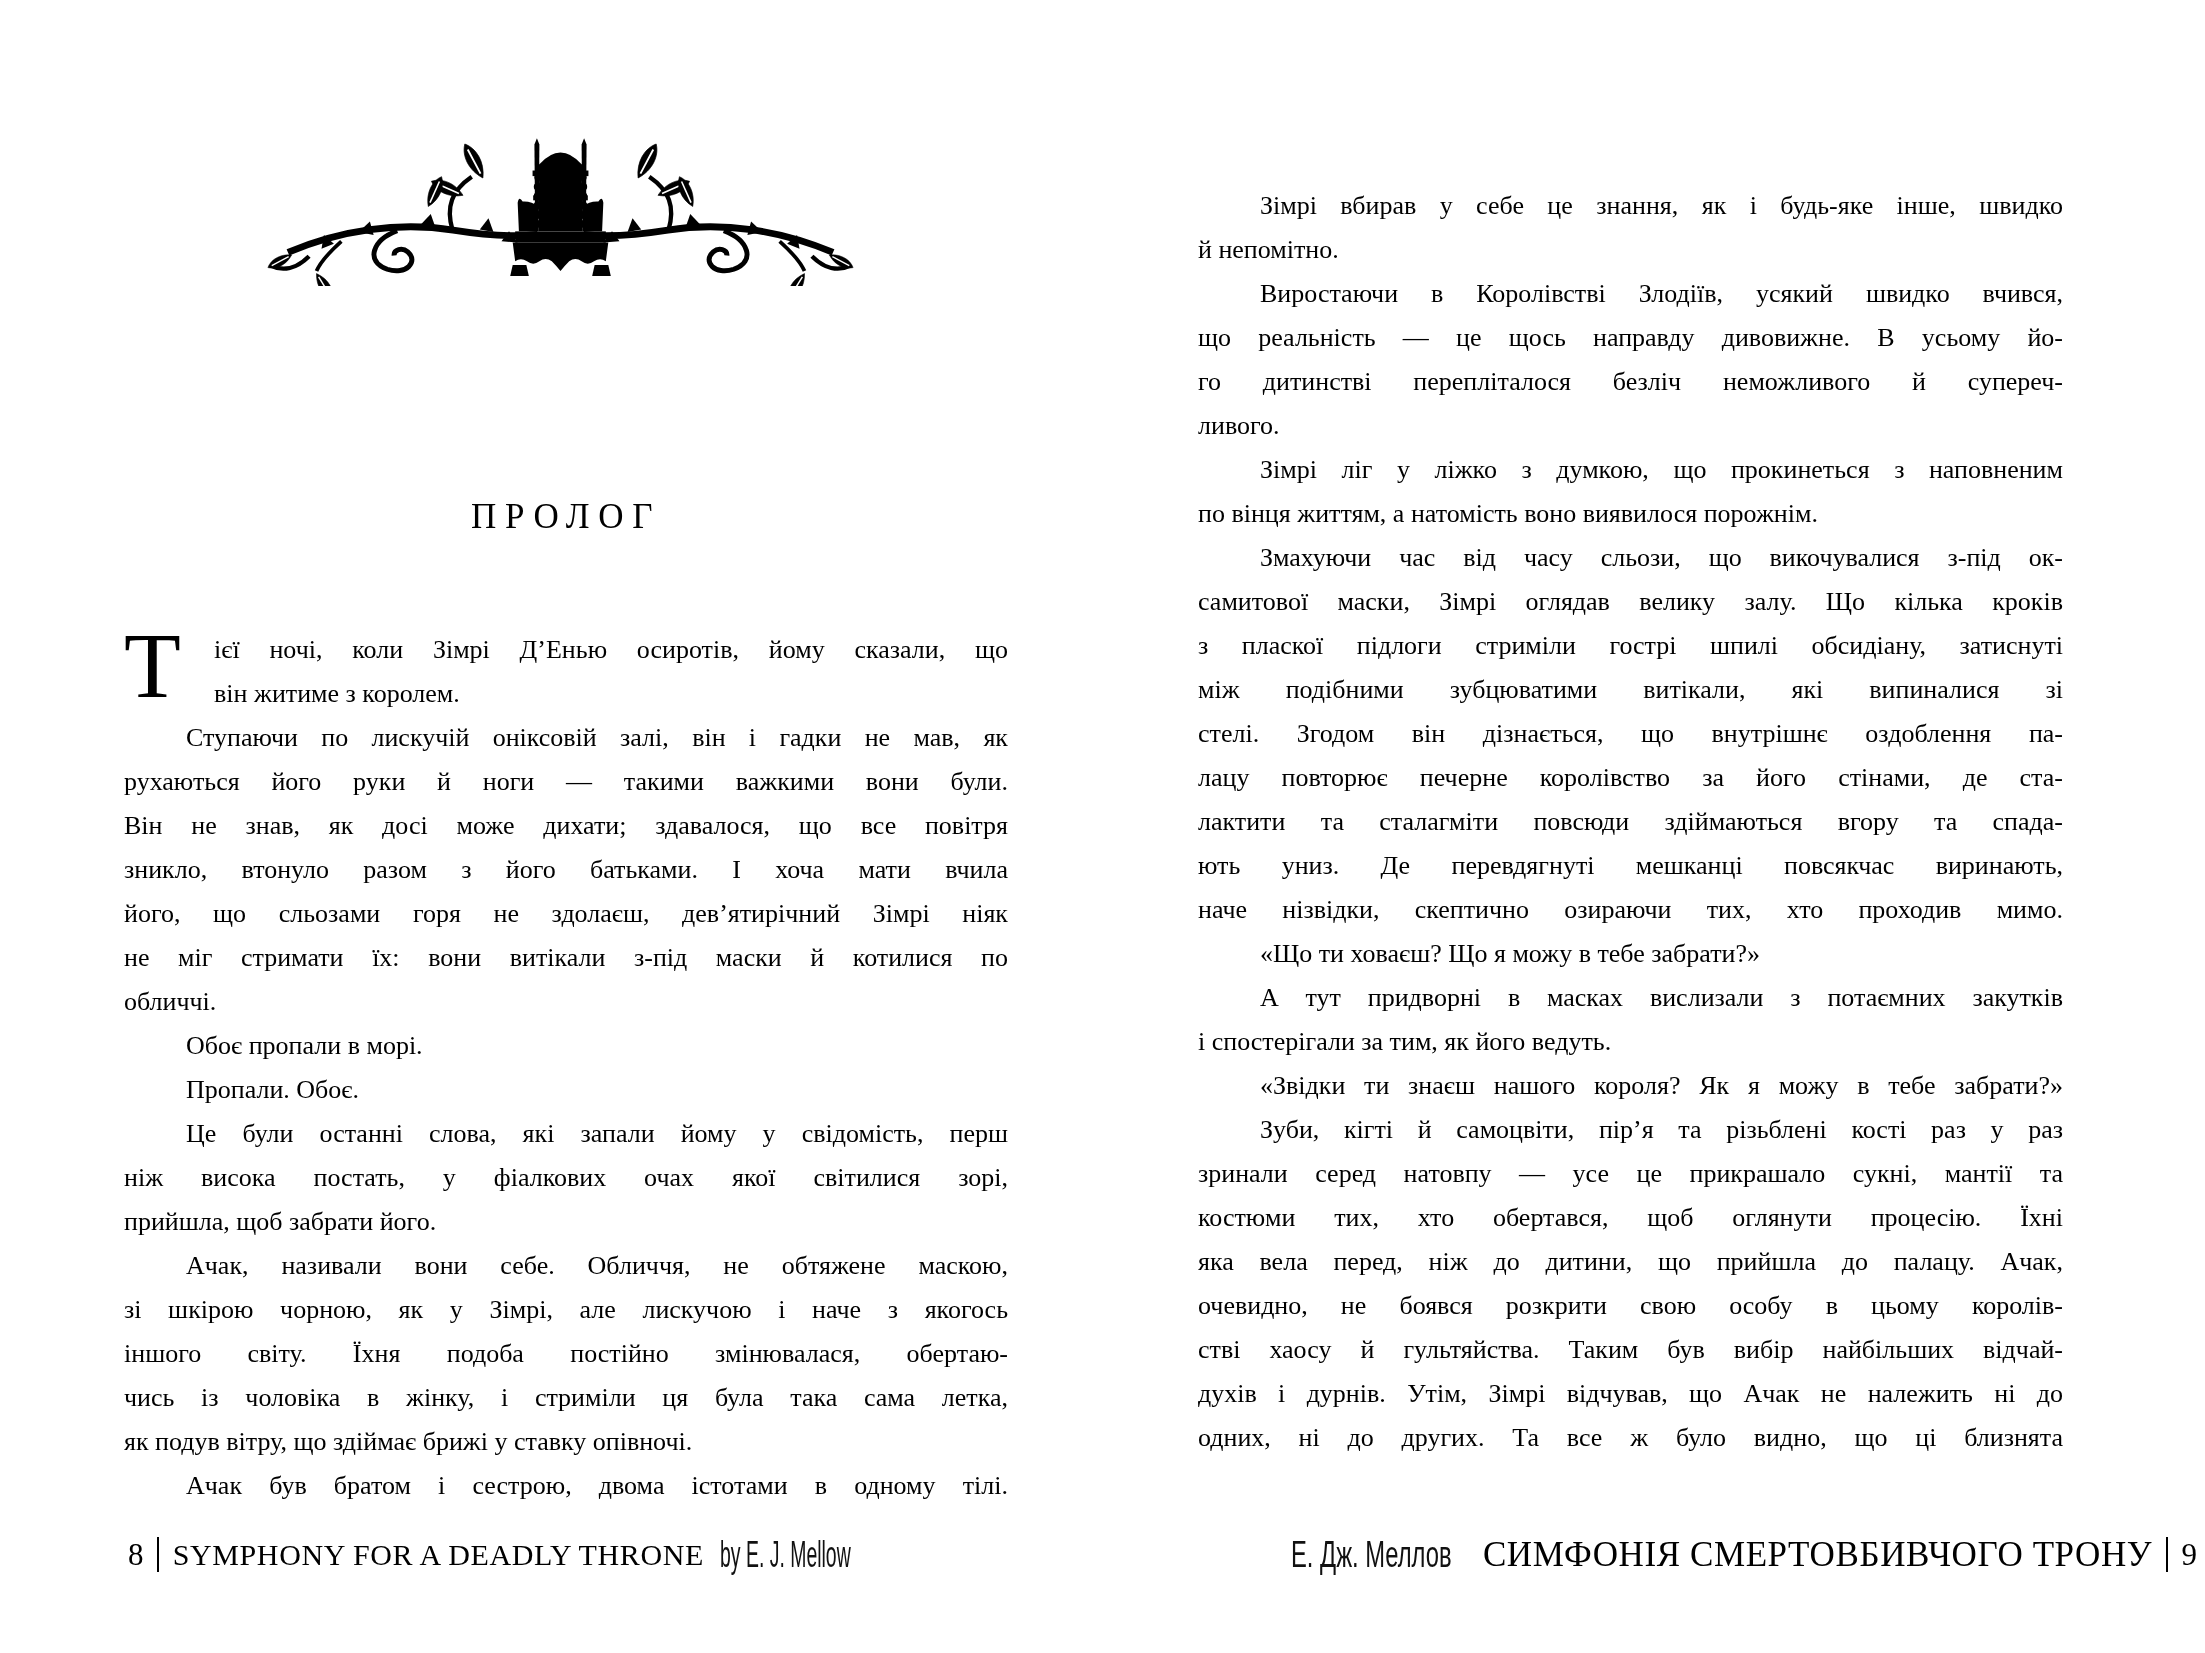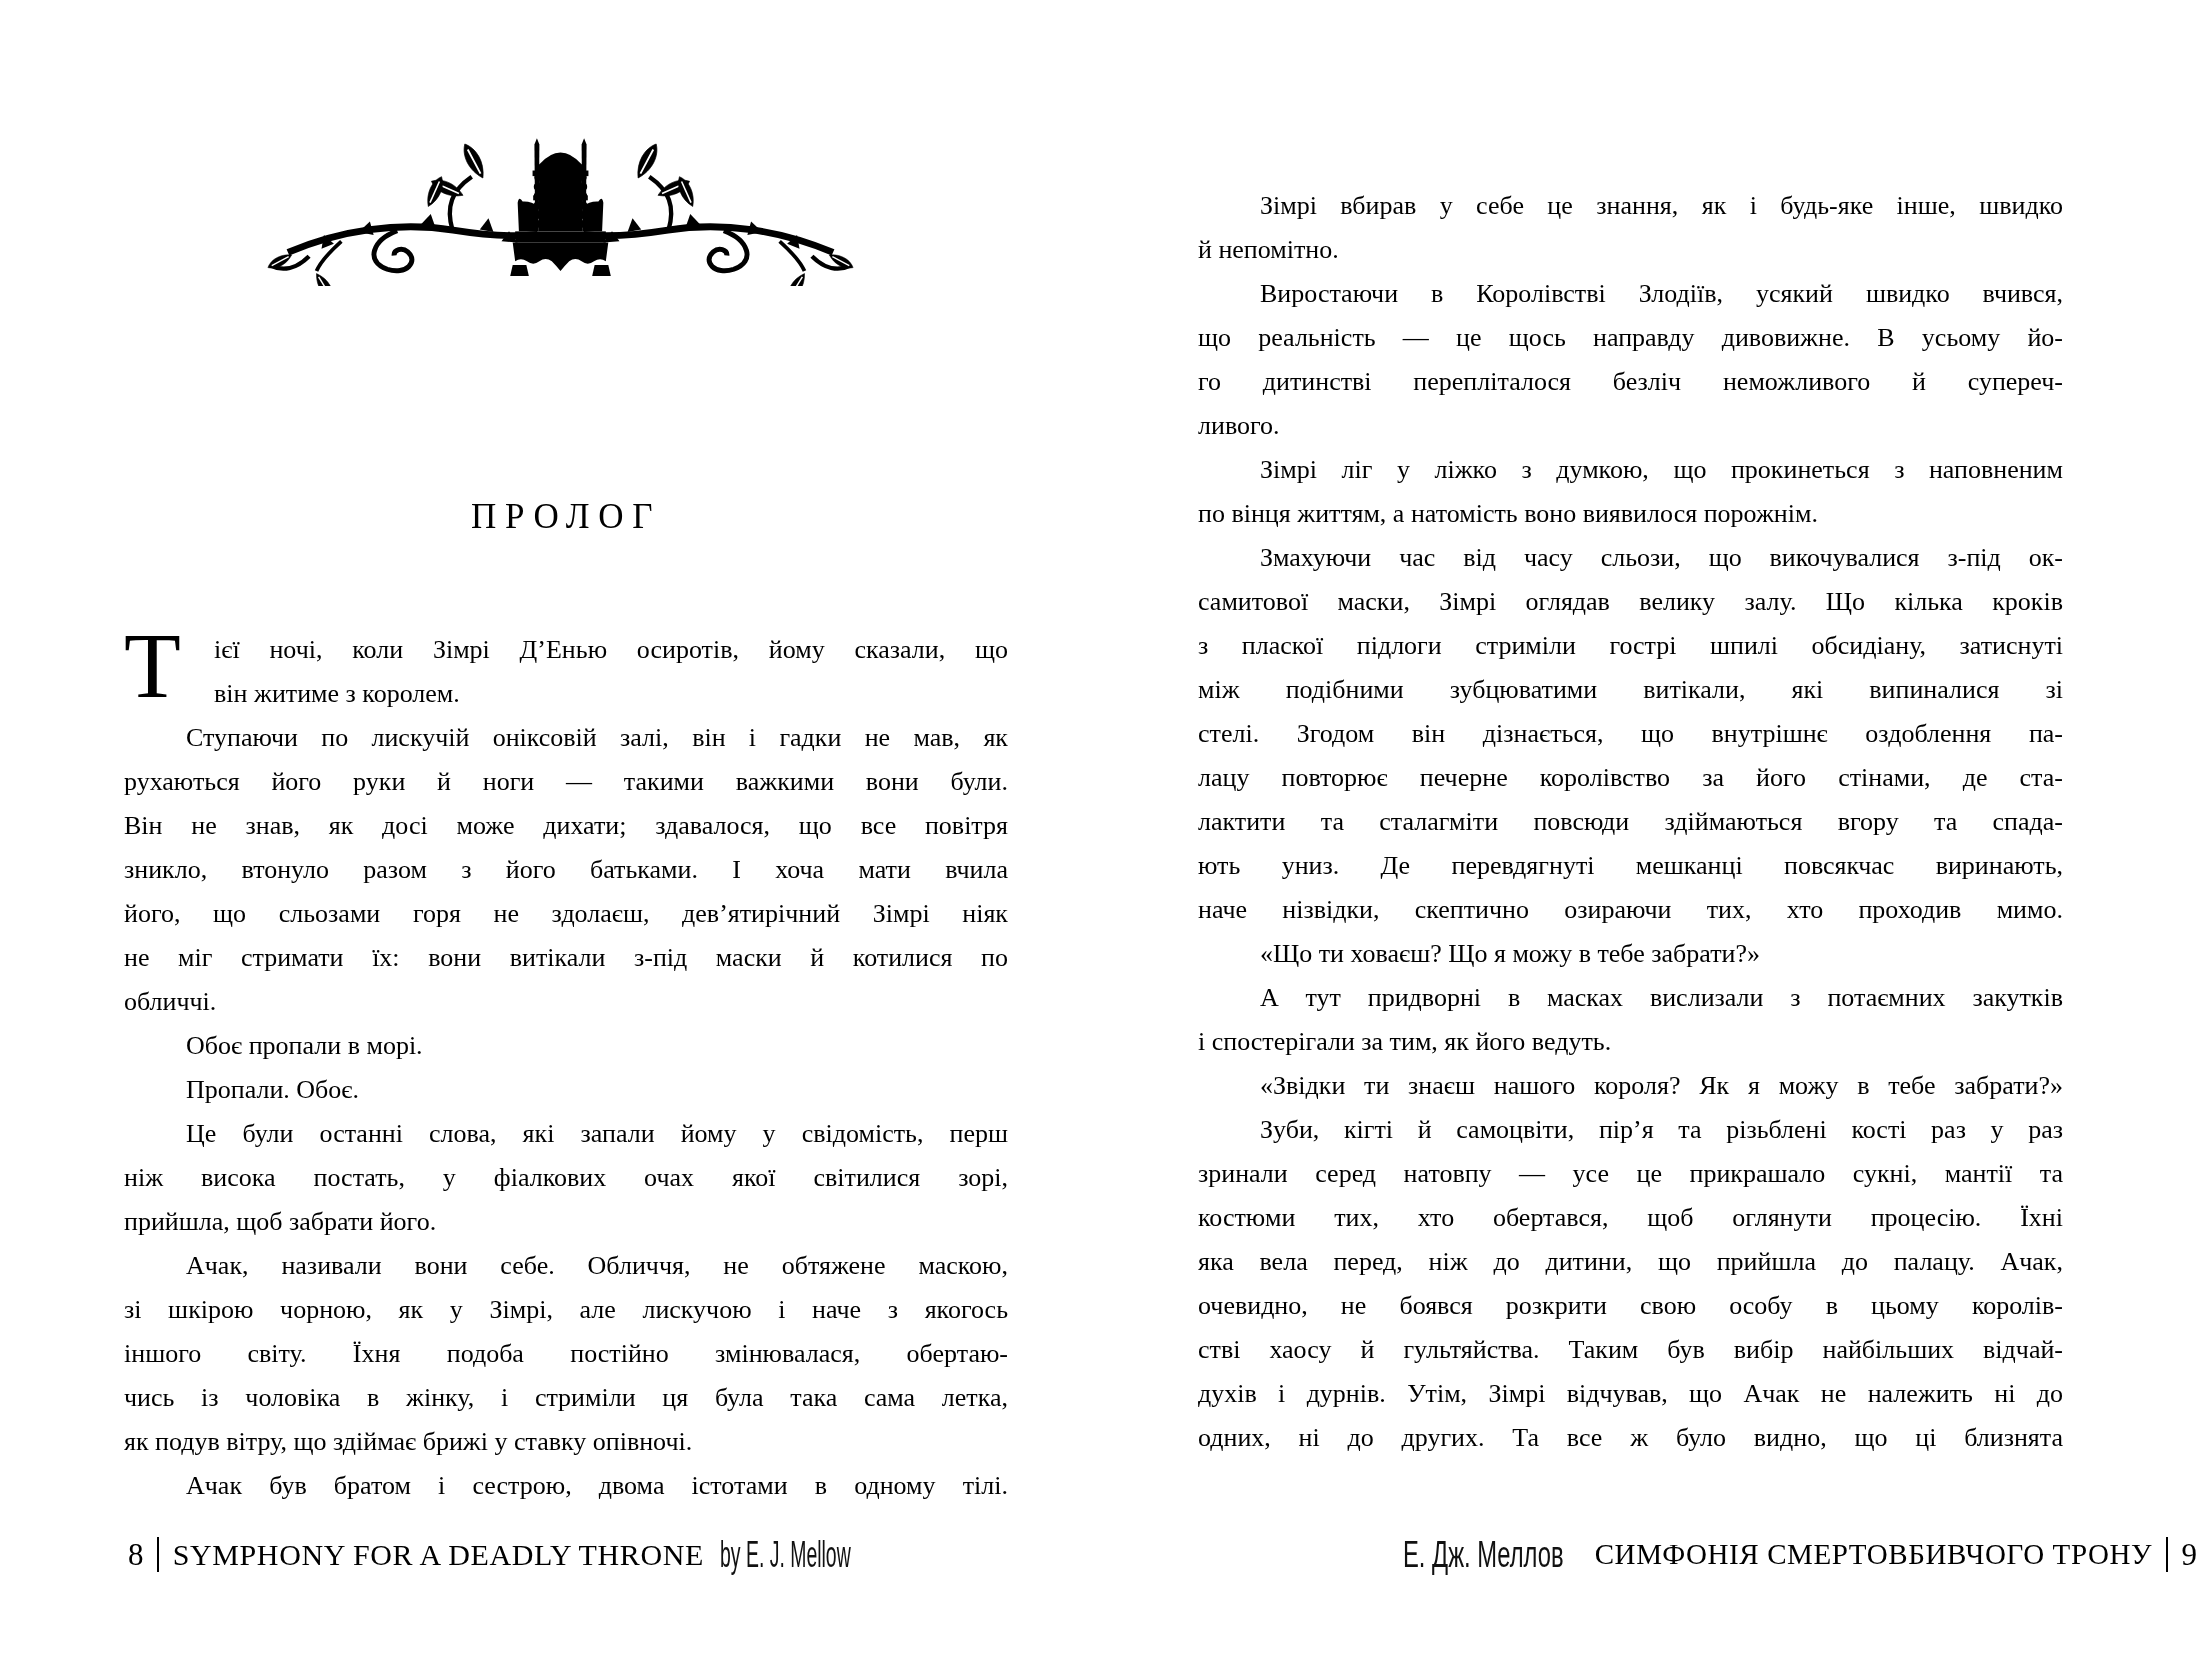--- a/index.html
+++ b/index.html
@@ -34,21 +34,21 @@
   }
   
   .footer{
     position:absolute;top:1532px;height:45px;
     display:flex;align-items:center;
   }
   .footer.left{left:128px;width:934px;justify-content:flex-start;}
   .footer.right{left:1198px;width:999px;justify-content:flex-end;}
   .f-num{font-size:31px;line-height:45px;}
   .f-bar{width:1.9px;height:35px;background:#000;margin:0 13.7px;flex:0 0 auto;}
-  .f-title{font-size:29px;letter-spacing:0.6px;white-space:pre;line-height:45px;}
+  .f-title{font-size:35px;letter-spacing:0.6px;white-space:pre;line-height:45px;}
   .footer.left .f-title{font-size:30px;}
   .f-cond-box{overflow:visible;white-space:nowrap;flex:0 0 auto;}
   .f-byline-box{width:136px;margin-left:16px;}
   .f-author-box{width:176px;margin-right:16px;}
   .f-cond{
     display:inline-block;font-family:"Liberation Sans", sans-serif;
     font-size:36px;line-height:45px;white-space:pre;color:#111;
     transform-origin:left center;
   }
   .f-byline-box .f-cond{transform:scaleX(0.54);}

